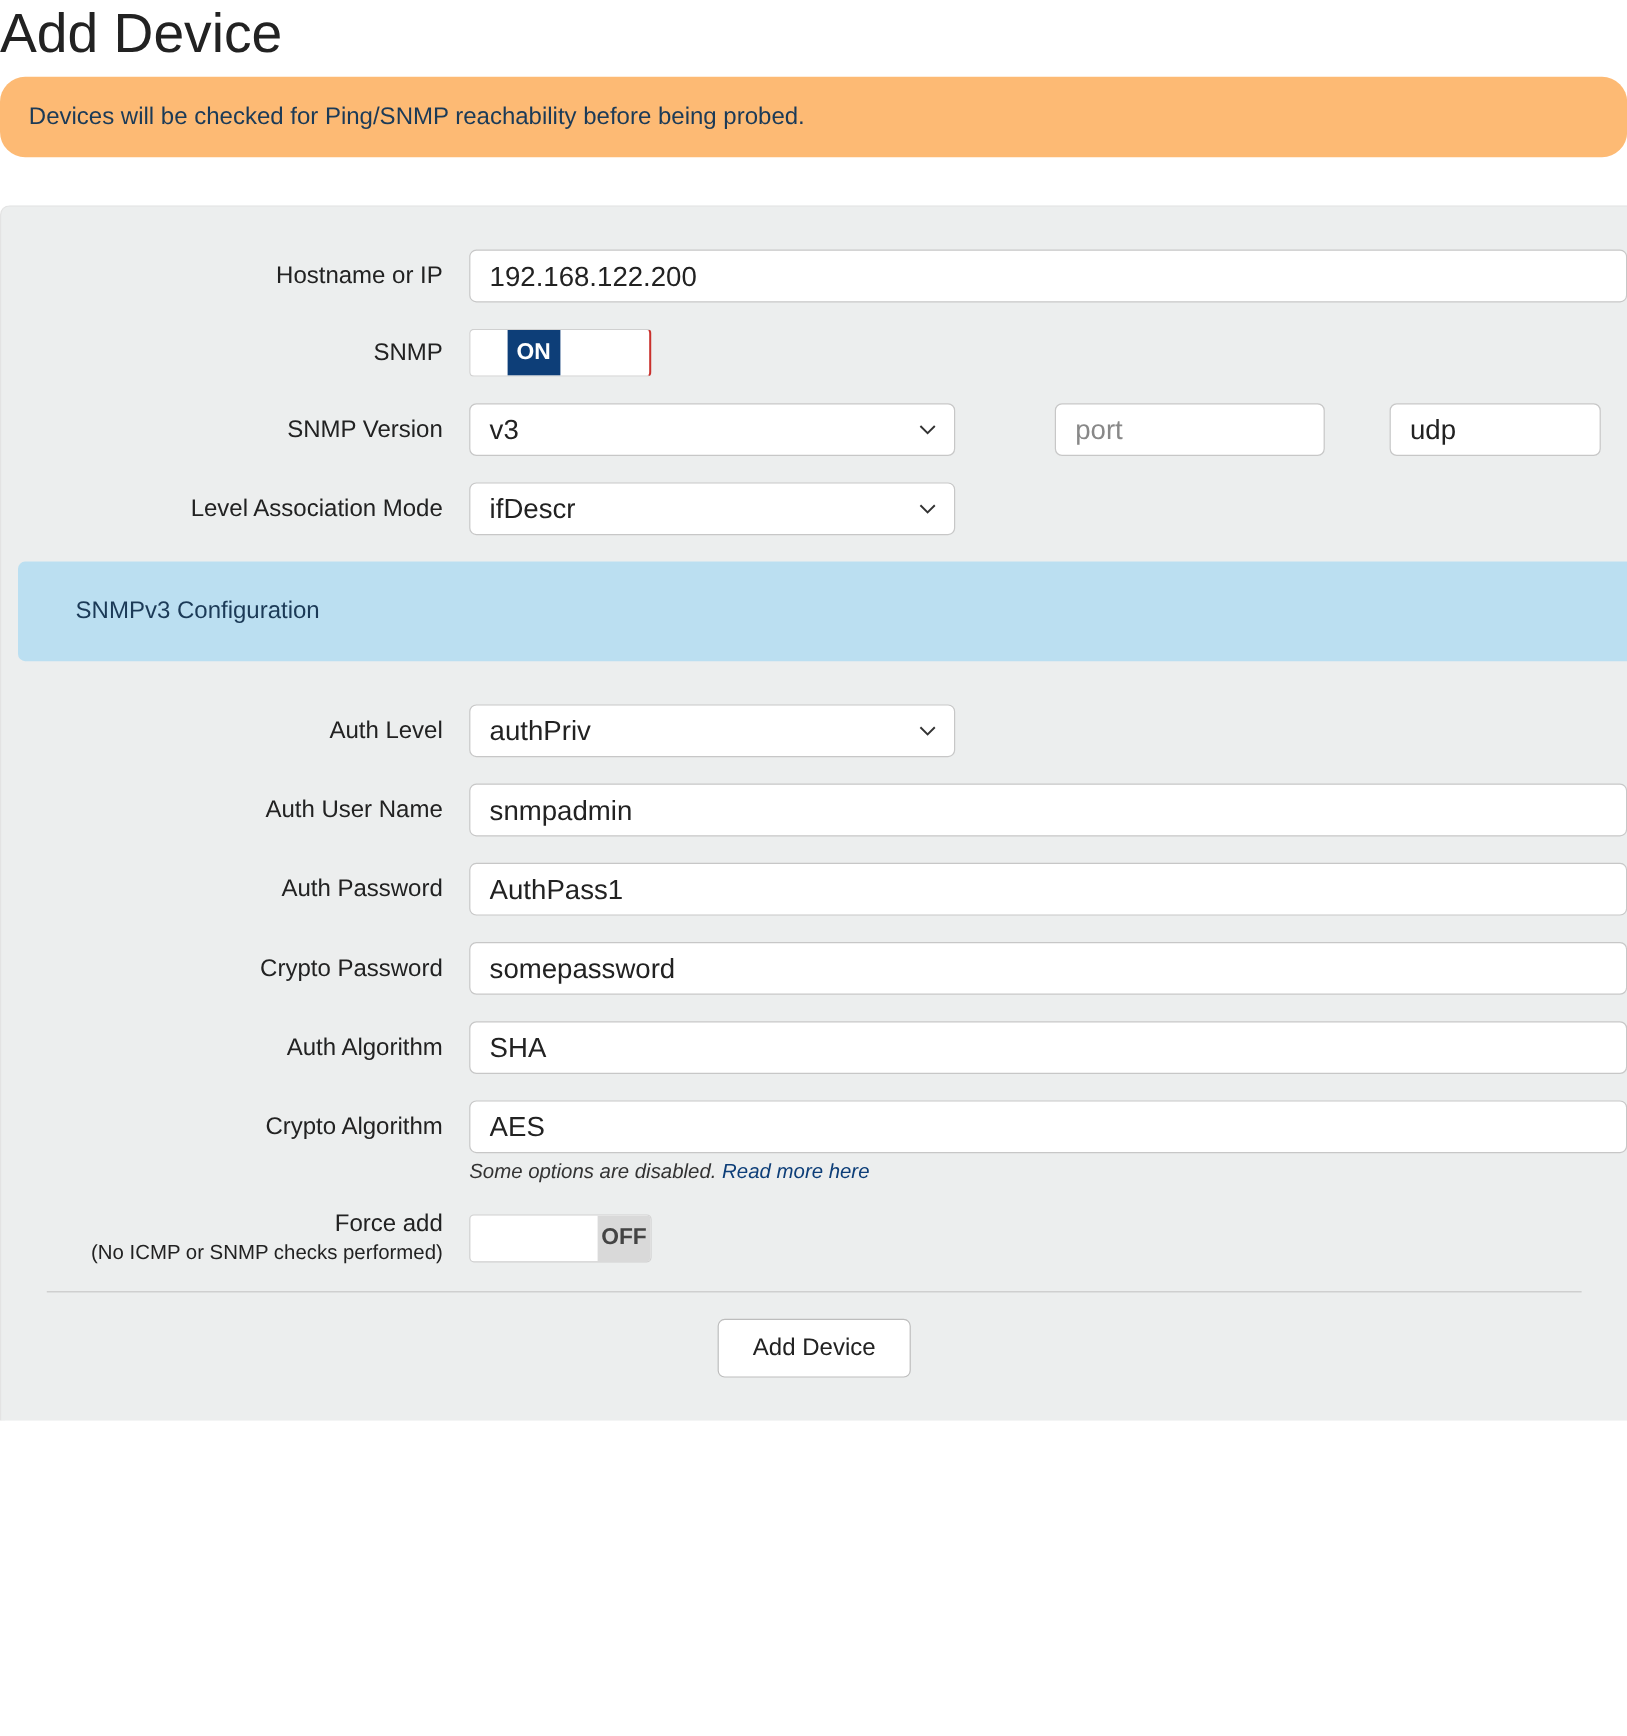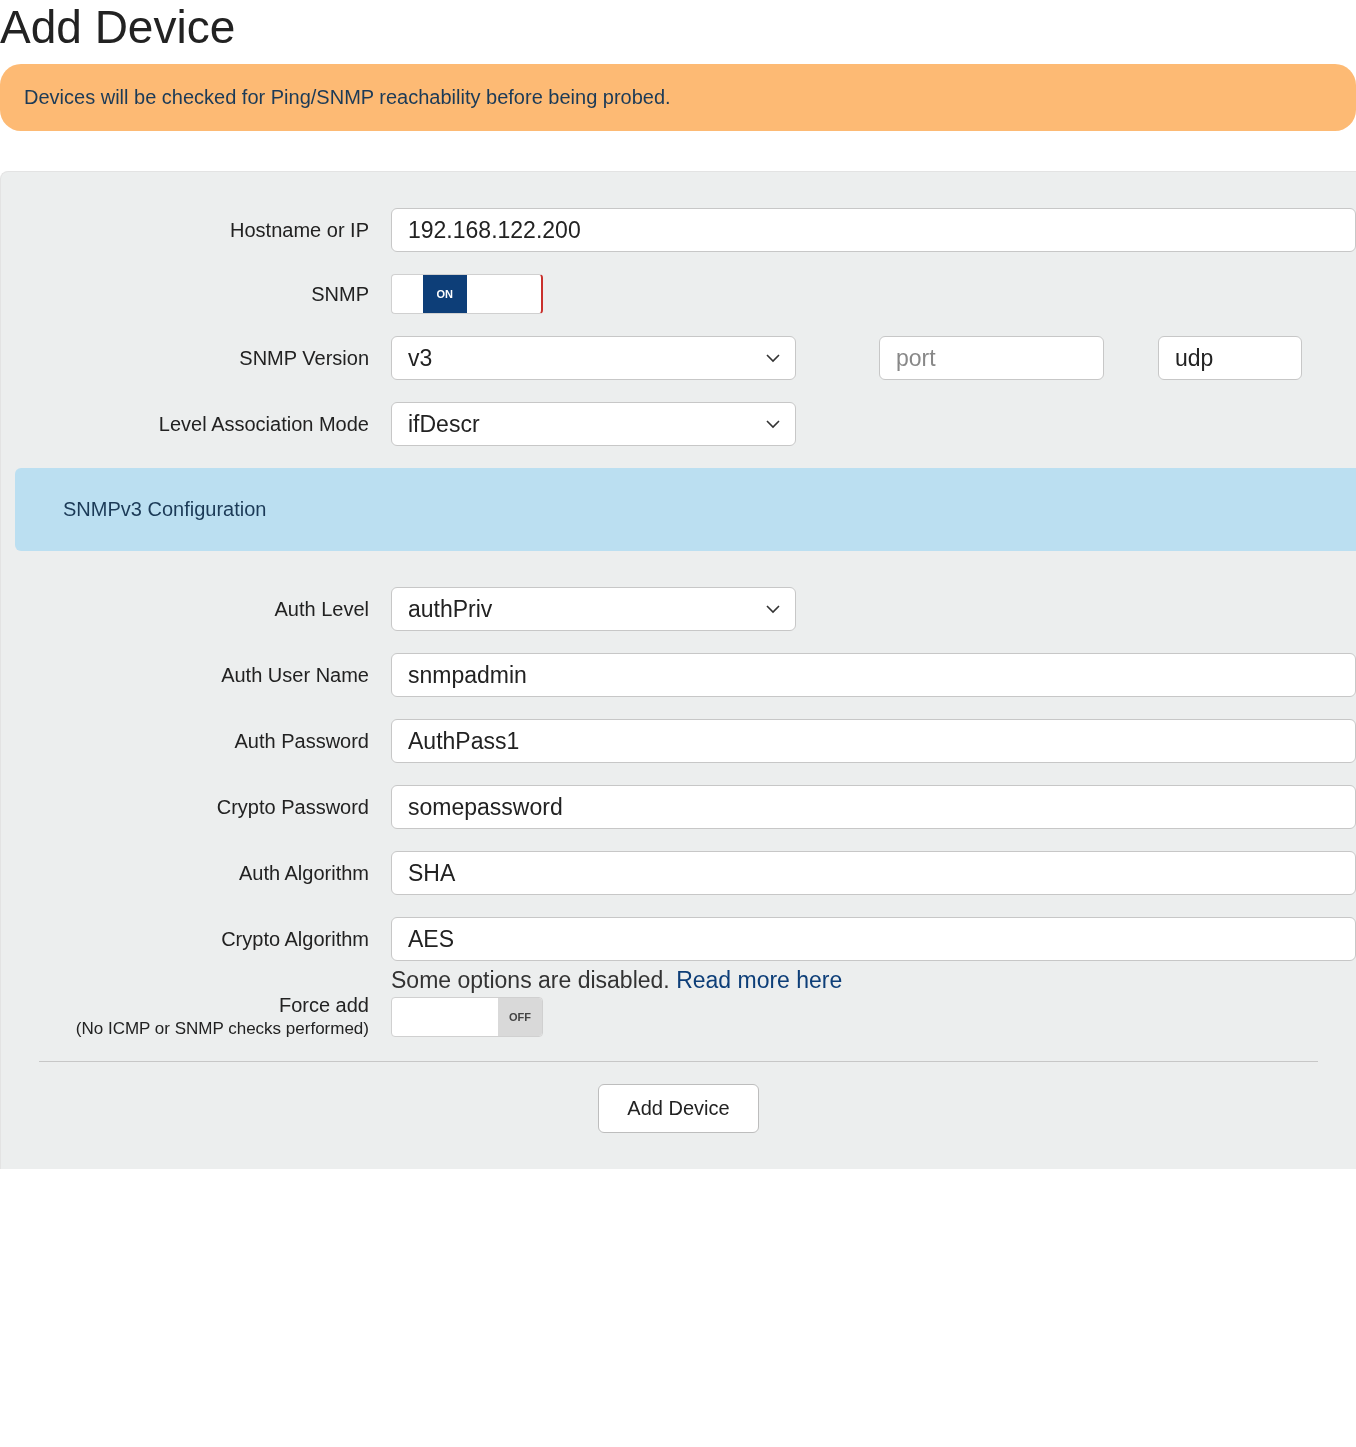--- a/index.html
+++ b/index.html
@@ -92,38 +92,38 @@
     top: 50%;
     transform: translateY(-50%);
     pointer-events: none;
   }
   .chev-icon svg { display:block; }
   .port-input {
     width: 225px;
     margin-left: 29px;
   }
   .proto-input {
-    width: 144px;
+    width: 176px;
   }
   .toggle {
     width: 152px;
     height: 40px;
     border: 1px solid #d0d0d0;
     border-radius: 4px;
     display: flex;
     overflow: hidden;
     cursor: pointer;
     background: #fff;
   }
   .toggle .half {
     flex: 1;
     display: flex;
     align-items: center;
     justify-content: center;
-    font-size: 11px;
+    font-size: 19px;
     font-weight: 600;
     color: #444;
     margin-left: 31px;
   }
   .toggle.on .half.on-half {
     background: #0d3e78;
     color: #fff;
   }
   .toggle.on {
     border-right: 2px solid #c9302c;
@@ -137,22 +137,24 @@
     color: #1b3a57;
     padding: 30px 48px;
     font-size: 20px;
     margin: 4px 0 36px 14px;
     border-top-left-radius: 6px;
     border-bottom-left-radius: 6px;
   }
   .hint-row {
     margin-left: 390px;
     margin-top: -16px;
-    font-size: 23px;
+    margin-bottom: 22px;
+    font-size: 17px;
     color: #333;
+    font-style: italic;
   }
   .hint-row a {
     color: #0d3e78;
     text-decoration: none;
   }
   hr.sep {
     border: none;
     border-top: 1px solid #c7c7c7;
     margin: 10px 38px 22px 38px;
   }

